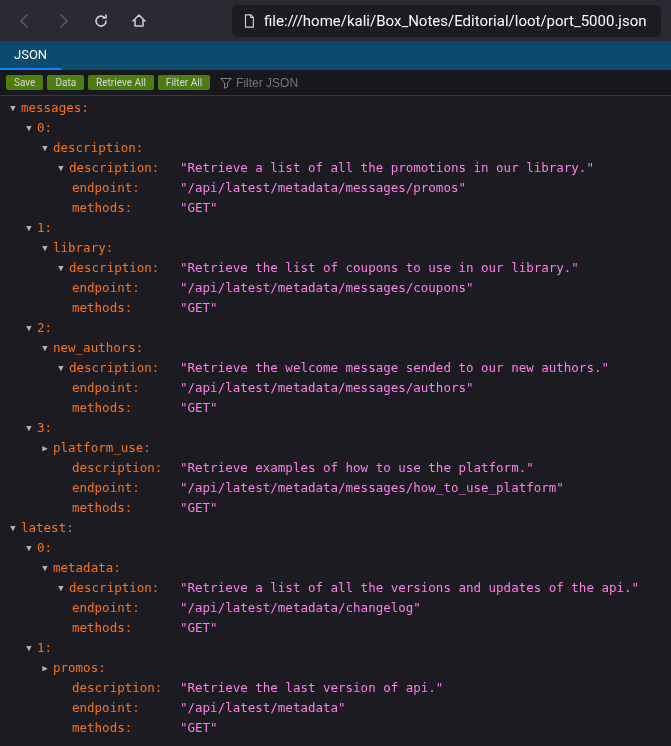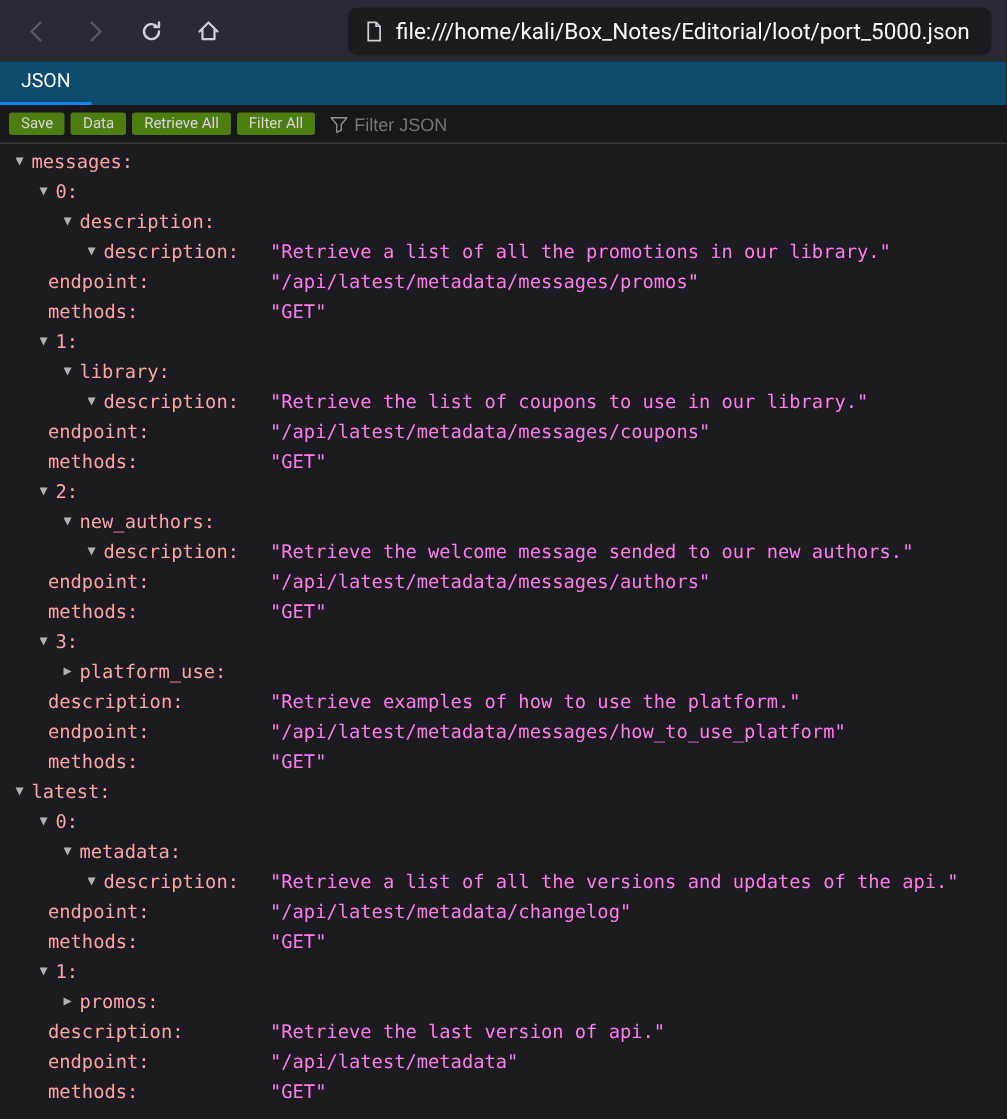--- a/index.html
+++ b/index.html
@@ -105,30 +105,30 @@
     min-height: 20px;
     padding: 0;
   }
   .twisty {
     width: 10px;
     text-align: center;
     color: #b1b1b3;
     font-size: 9px;
     margin-right: 3px;
   }
-  .key { color: #fca5a5; }
+  .key { color: #f97316; }
   .value-area {
     padding-left: 12px;
     color: #ff7de9;
   }
   .ind1 { padding-left: 8px; }
   .ind2 { padding-left: 24px; }
   .ind3 { padding-left: 40px; }
   .ind4 { padding-left: 56px; }
-  .ind5 { padding-left: 32px; }
+  .ind5 { padding-left: 72px; }
   .valcol { position: absolute; left: 168px; }
   .row { position: relative; }
 </style>
 </head>
 <body>
 
 <div class="browser-toolbar">
   <div class="nav-btn disabled">
     <svg width="16" height="16" viewBox="0 0 16 16">
         <path d="M10 2 L4 8 L10 14" stroke="currentColor" stroke-width="1.6" fill="none" stroke-linecap="round" stroke-linejoin="round"></path>

